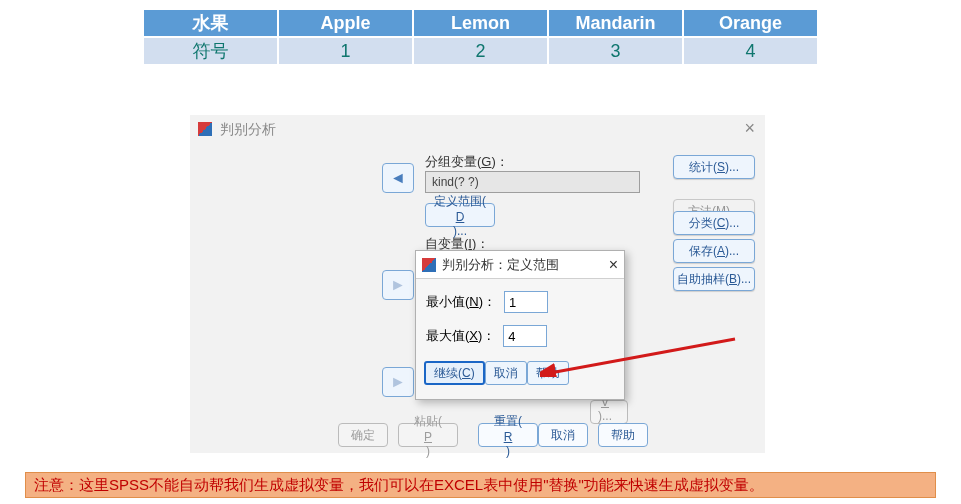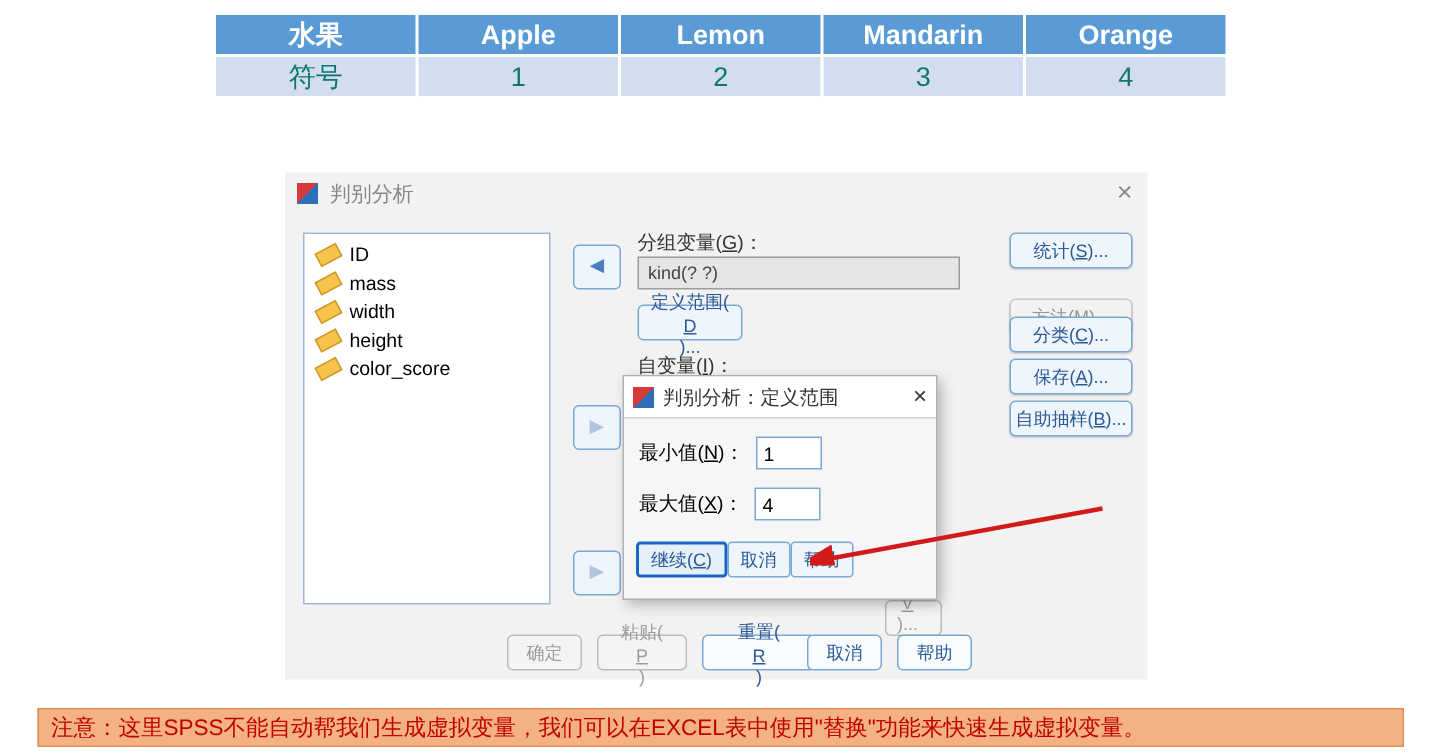--- a/index.html
+++ b/index.html
@@ -257,42 +257,20 @@
 </tbody>
   </table>
 
 <div class="spss-area">
   <div class="spss-title">
     <span class="appicon"></span>
     <span>判别分析</span>
     <span class="close">×</span>
   </div>
 
-  <div class="var-list">
-    <div class="vrow">
-        <span class="ruler"></span>
-        <span>ID</span>
-      </div>
-    <div class="vrow">
-        <span class="ruler"></span>
-        <span>mass</span>
-      </div>
-    <div class="vrow">
-        <span class="ruler"></span>
-        <span>width</span>
-      </div>
-    <div class="vrow">
-        <span class="ruler"></span>
-        <span>height</span>
-      </div>
-    <div class="vrow">
-        <span class="ruler"></span>
-        <span>color_score</span>
-      </div>
-  </div>
 
   <span class="lbl" style="left:235px; top:38px;">
     <span>分组变量(</span><span class="underline">G</span><span>)：</span>
   </span>
   <div class="arrow-btn" style="left:192px; top:48px;">◄</div>
   <div class="target-box" style="left:235px; top:56px; width:215px; height:22px;">kind(? ?)</div>
   <div class="small-btn" style="left:235px; top:88px;">
     <span>定义范围(</span>
       <span class="underline">D</span>
       <span>)...</span>
@@ -334,21 +312,21 @@
       <span class="underline">B</span>
       <span>)...</span>
     </div>
 
   <div class="small-btn gray" style="left:148px; top:308px; width:50px;">确定</div>
   <div class="small-btn gray" style="left:208px; top:308px; width:60px;">
       <span>粘贴(</span>
       <span class="underline">P</span>
       <span>)</span>
     </div>
-  <div class="small-btn plain" style="left:278px; top:308px; width:76px;text-align:right;">
+  <div class="small-btn plain" style="left:288px; top:308px; width:60px;text-align:right;">
       <span>重置(</span>
       <span class="underline">R</span>
       <span>)</span>
     </div>
   <div class="small-btn plain" style="left:348px; top:308px; width:50px;">取消</div>
   <div class="small-btn plain" style="left:408px; top:308px; width:50px;">帮助</div>
 
   <div class="range-dlg">
     <div class="title">
       <span class="ticon"></span>

